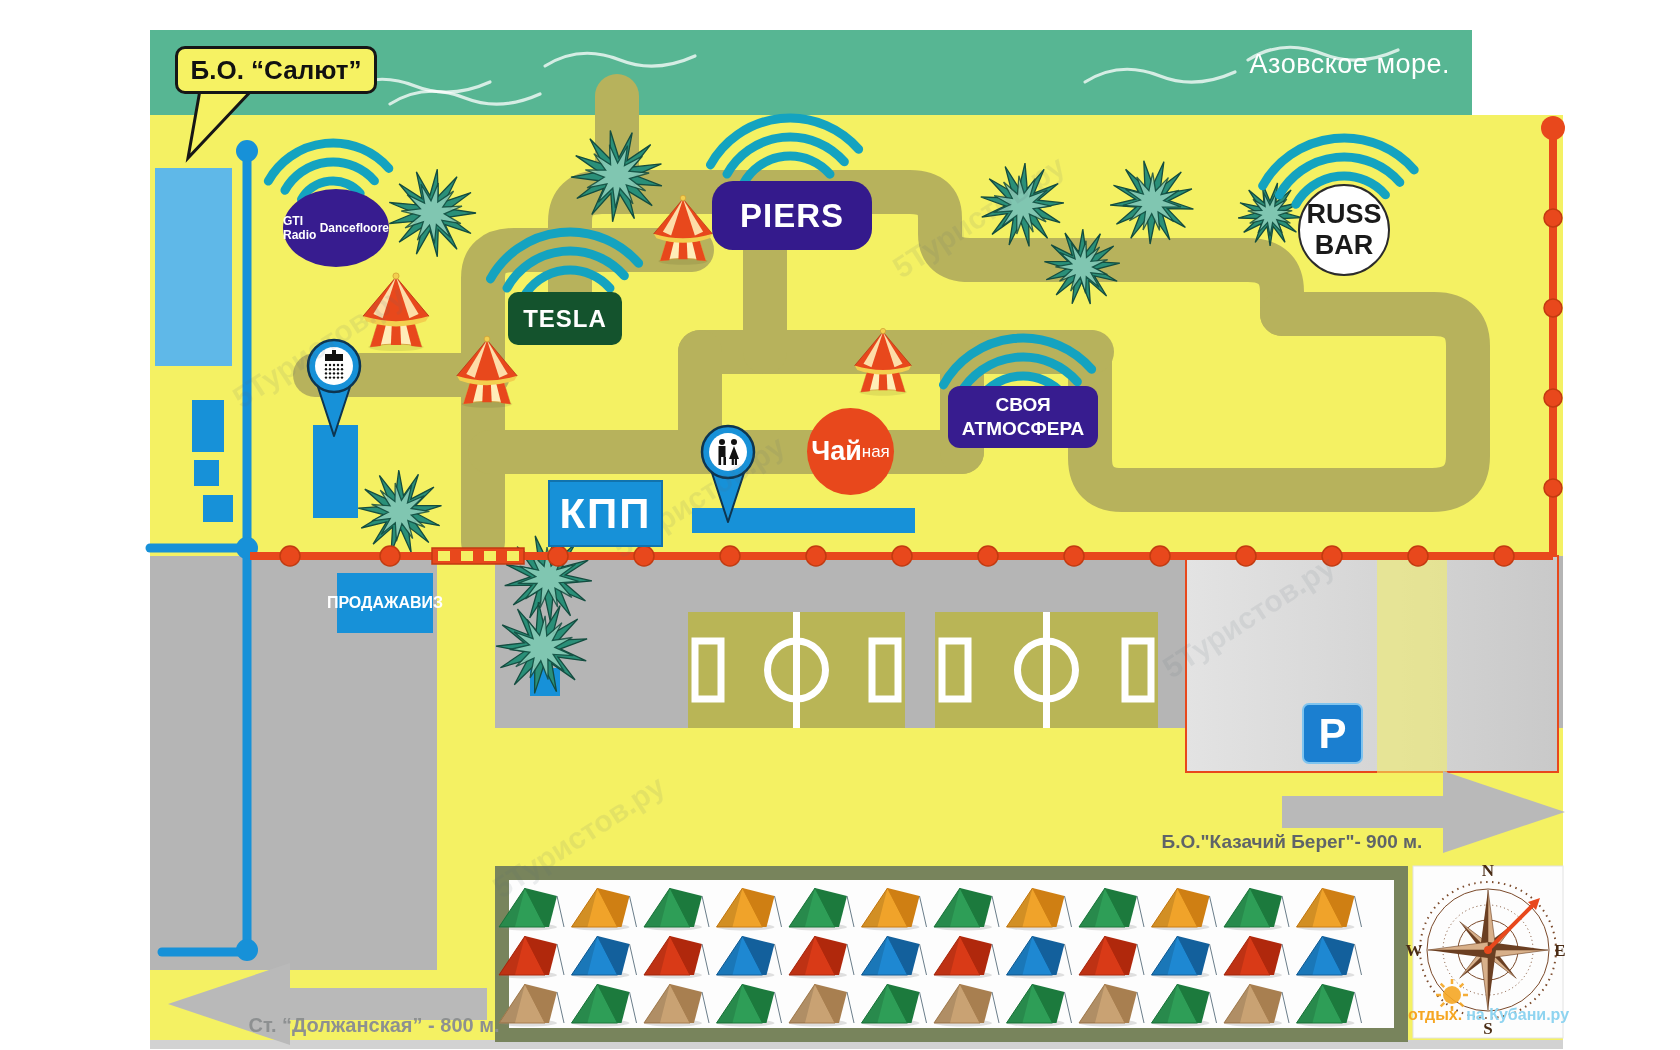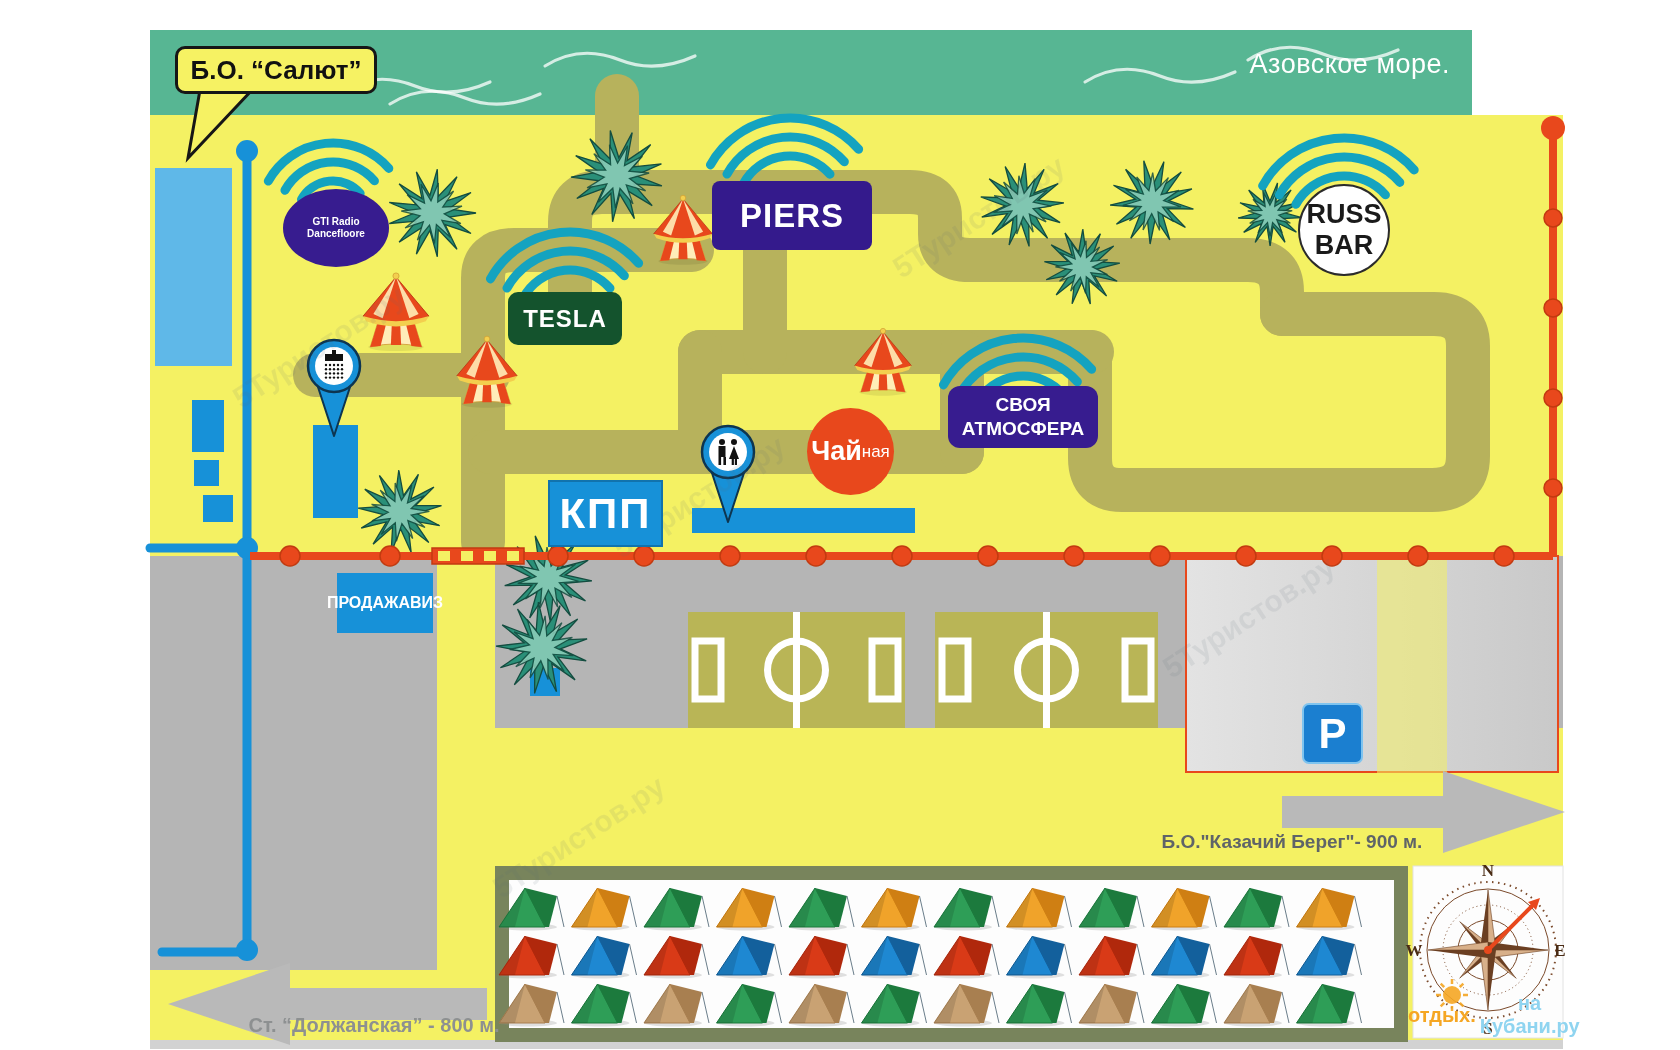--- a/index.html
+++ b/index.html
@@ -1,31 +1,31 @@
 <!DOCTYPE html>
 <html><head>
 <meta charset="utf-8">
 <style>
   html,body{margin:0;padding:0;background:#ffffff;}
   .stage{position:relative;width:1680px;height:1050px;overflow:hidden;
          font-family:"Liberation Sans",sans-serif;background:#fff;}
   #base{position:absolute;left:0;top:0;z-index:0;}
   .lbl{position:absolute;z-index:2;display:flex;align-items:center;justify-content:center;
-       text-align:center;box-sizing:border-box;}
+       box-sizing:border-box;}
   .sea-label{left:1040px;top:46px;width:410px;height:36px;justify-content:flex-end;
              color:#ffffff;font-size:27px;letter-spacing:.5px;}
   .title-callout{left:175px;top:46px;width:202px;height:48px;background:#f6f263;
                  border:3px solid #161616;border-radius:10px;color:#111;
                  font-size:26px;font-weight:bold;}
   .gti{left:283px;top:189px;width:106px;height:78px;border-radius:50%;
-       background:#371c8f;color:#fff;font-size:10px;font-weight:bold;line-height:1.2;
-       flex-direction:column;}
+       background:#371c8f;color:#fff;font-size:12px;font-weight:bold;line-height:1.2;
+       flex-direction:row;}
   .tesla{left:508px;top:292px;width:114px;height:53px;border-radius:10px;
          background:#14532d;color:#fff;font-size:24px;font-weight:bold;letter-spacing:1px;}
-  .piers{left:712px;top:181px;width:160px;height:69px;border-radius:8px;
+  .piers{left:712px;top:181px;width:160px;height:69px;border-radius:21px;
          background:#341a8c;color:#fff;font-size:33px;font-weight:bold;letter-spacing:1px;}
   .svoya{left:948px;top:386px;width:150px;height:62px;border-radius:12px;
          background:#371c8f;color:#fff;font-size:19px;font-weight:bold;line-height:1.25;
          flex-direction:column;}
   .russ{left:1298px;top:184px;width:92px;height:92px;border-radius:50%;background:#fff;
         border:2px solid #2b2b2b;color:#1a1a1a;font-size:27px;font-weight:bold;
         line-height:1.15;flex-direction:column;}
   .tea{left:807px;top:408px;width:87px;height:87px;border-radius:50%;background:#e8481c;
        color:#fff;}
   .tea .big{font-size:27px;font-weight:bold;}
@@ -35,21 +35,21 @@
   .visa{left:337px;top:573px;width:96px;height:60px;background:#1791d8;color:#fff;
         font-size:16px;font-weight:bold;line-height:1.25;flex-direction:row;}
   .psign{left:1302px;top:703px;width:61px;height:61px;background:#1b7fd0;border-radius:7px;
          border:2px solid #7fc4ef;color:#fff;font-size:42px;font-weight:bold;}
   .dir-right{left:1152px;top:829px;width:280px;height:26px;color:#5f6468;
              font-size:19px;font-weight:bold;}
   .dir-left{left:246px;top:1011px;width:256px;height:28px;color:#8d9091;
             font-size:20px;font-weight:bold;}
   .wm{position:absolute;z-index:1;color:#5a6a75;opacity:.10;font-size:30px;font-weight:bold;
       transform:rotate(-33deg);white-space:nowrap;pointer-events:none;}
-  .footer-wm{left:1408px;top:1002px;width:170px;height:26px;z-index:3;font-size:20px;
+  .footer-wm{left:1408px;top:1002px;width:170px;height:26px;z-index:3;font-size:16px;
              font-weight:bold;justify-content:flex-start;gap:4px;}
   .footer-wm .o{color:#f5a623;}
   .footer-wm .b{color:#8fd4f0;}
 </style>
 </head>
 <body>
 
 <div class="stage">
   <svg id="base" width="1680" height="1050" viewBox="0 0 1680 1050">
       <defs>

